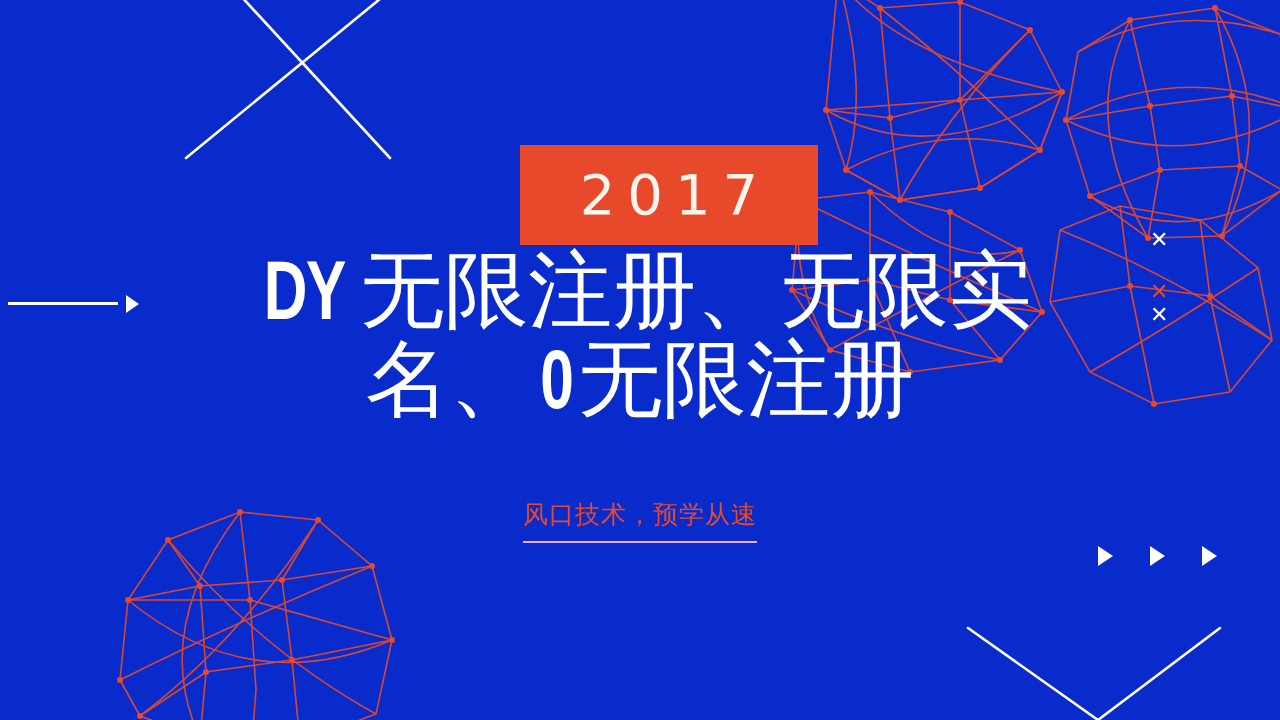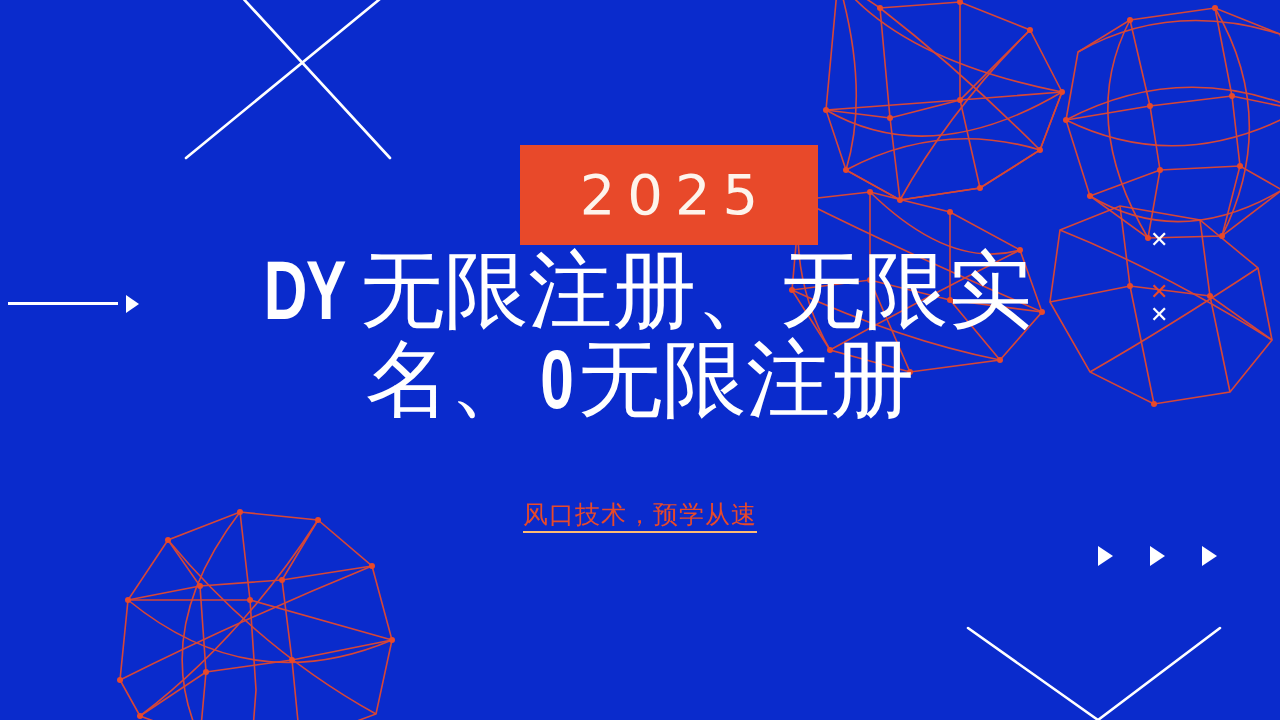--- a/index.html
+++ b/index.html
@@ -69,22 +69,22 @@
     left:0; top:498px;
     width:1280px;
     text-align:center;
   }
   #subtitle .sub-text {
     color:#e8492a;
     font-size:25px;
     font-weight:400;
     letter-spacing:1px;
     font-family:"DejaVu Sans","Liberation Sans",sans-serif;
-    border-bottom:2px solid #fdba74;
-    padding-bottom:0;
+    border-bottom:2px solid #f0abfc;
+    padding-bottom:10px;
     display:inline-block;
   }
 
   
   .xmark {
     position:absolute;
     font-size:22px;
     font-weight:700;
     line-height:1;
     font-family:"DejaVu Sans",sans-serif;
@@ -243,21 +243,21 @@
       <line x1="386" y1="-6" x2="186" y2="158"></line>
       <line x1="968" y1="628" x2="1098" y2="720"></line>
       <line x1="1220" y1="628" x2="1098" y2="720"></line>
     </g>
   </svg>
 
   <div id="left-rule"></div>
   <div id="left-rule-arrow"></div>
 
   <div id="year-badge">
-    <span class="year-text">2025</span>
+    <span class="year-text">2017</span>
   </div>
 
   <div id="headline">
     <span class="hl-line">
       <span class="latin">DY</span><span class="cn">无限注册、无限实</span>
     </span>
     <span class="hl-line">
       <span class="cn">名、</span><span class="latin">0</span><span class="cn">无限注册</span>
     </span>
   </div>

